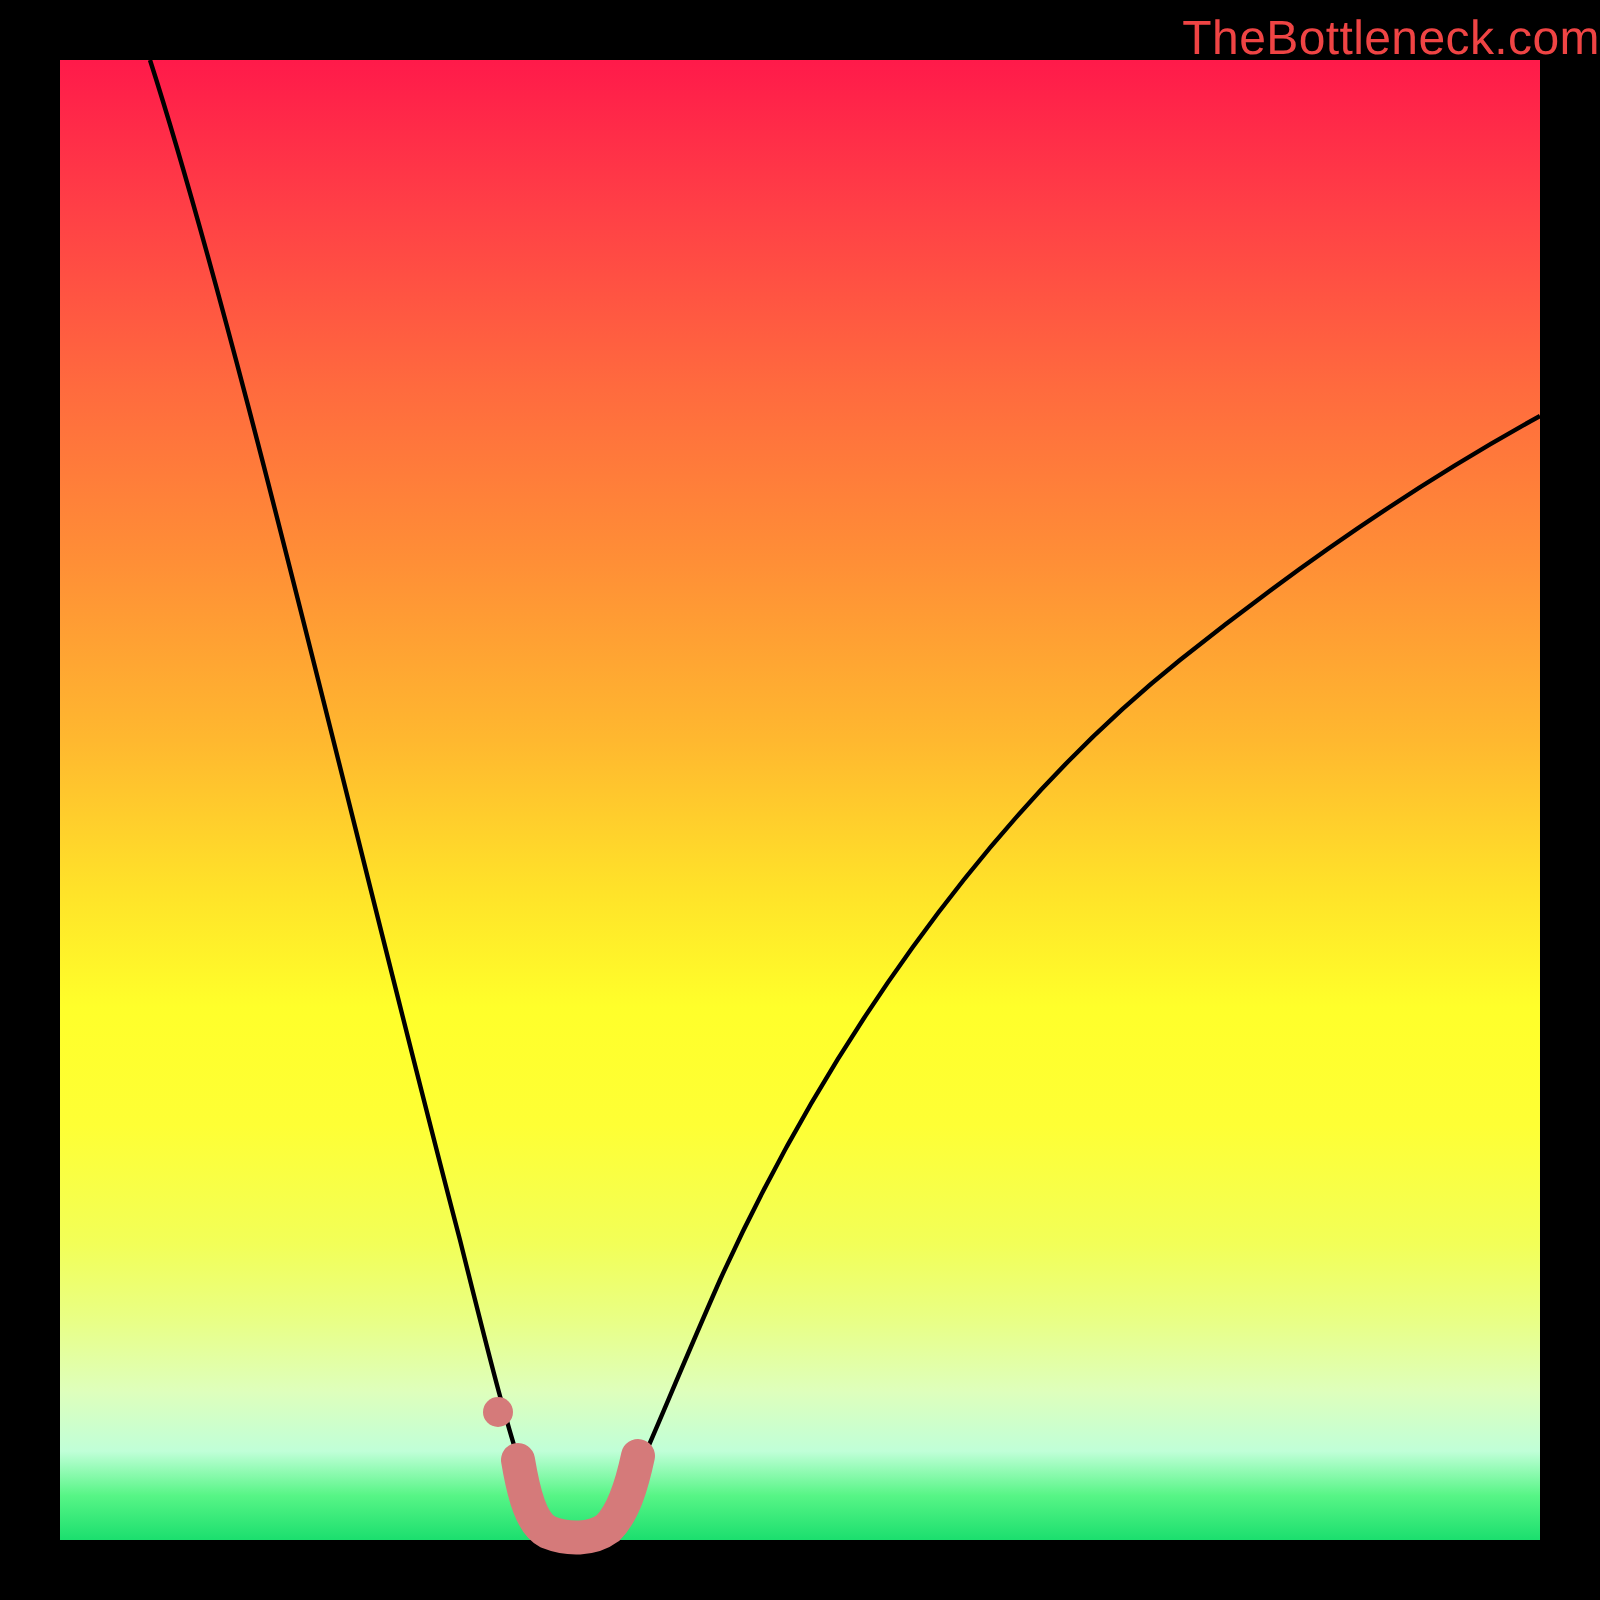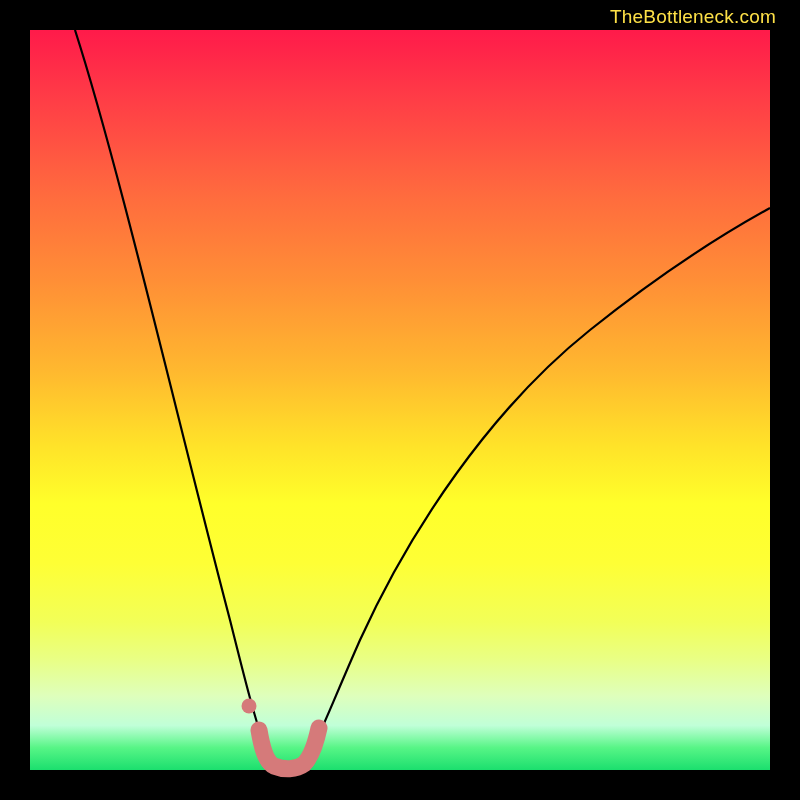--- a/index.html
+++ b/index.html
@@ -38,23 +38,23 @@
       #e9ff84 85%,
       #deffbc 90%,
       #c0ffd8 94%,
       #57f586 97%,
       #1bdf6e 100%
     );
   }
   .watermark {
     position: absolute;
     top: 6px;
-    right: 24px;
-    color: #fde047;
-    font-size: 19px;
+    right: 0;
+    color: #ef4444;
+    font-size: 24px;
     letter-spacing: 0.2px;
     font-weight: 400;
   }
   svg.curve {
     position: absolute;
     left: 0;
     top: 0;
     width: 740px;
     height: 740px;
     overflow: visible;

